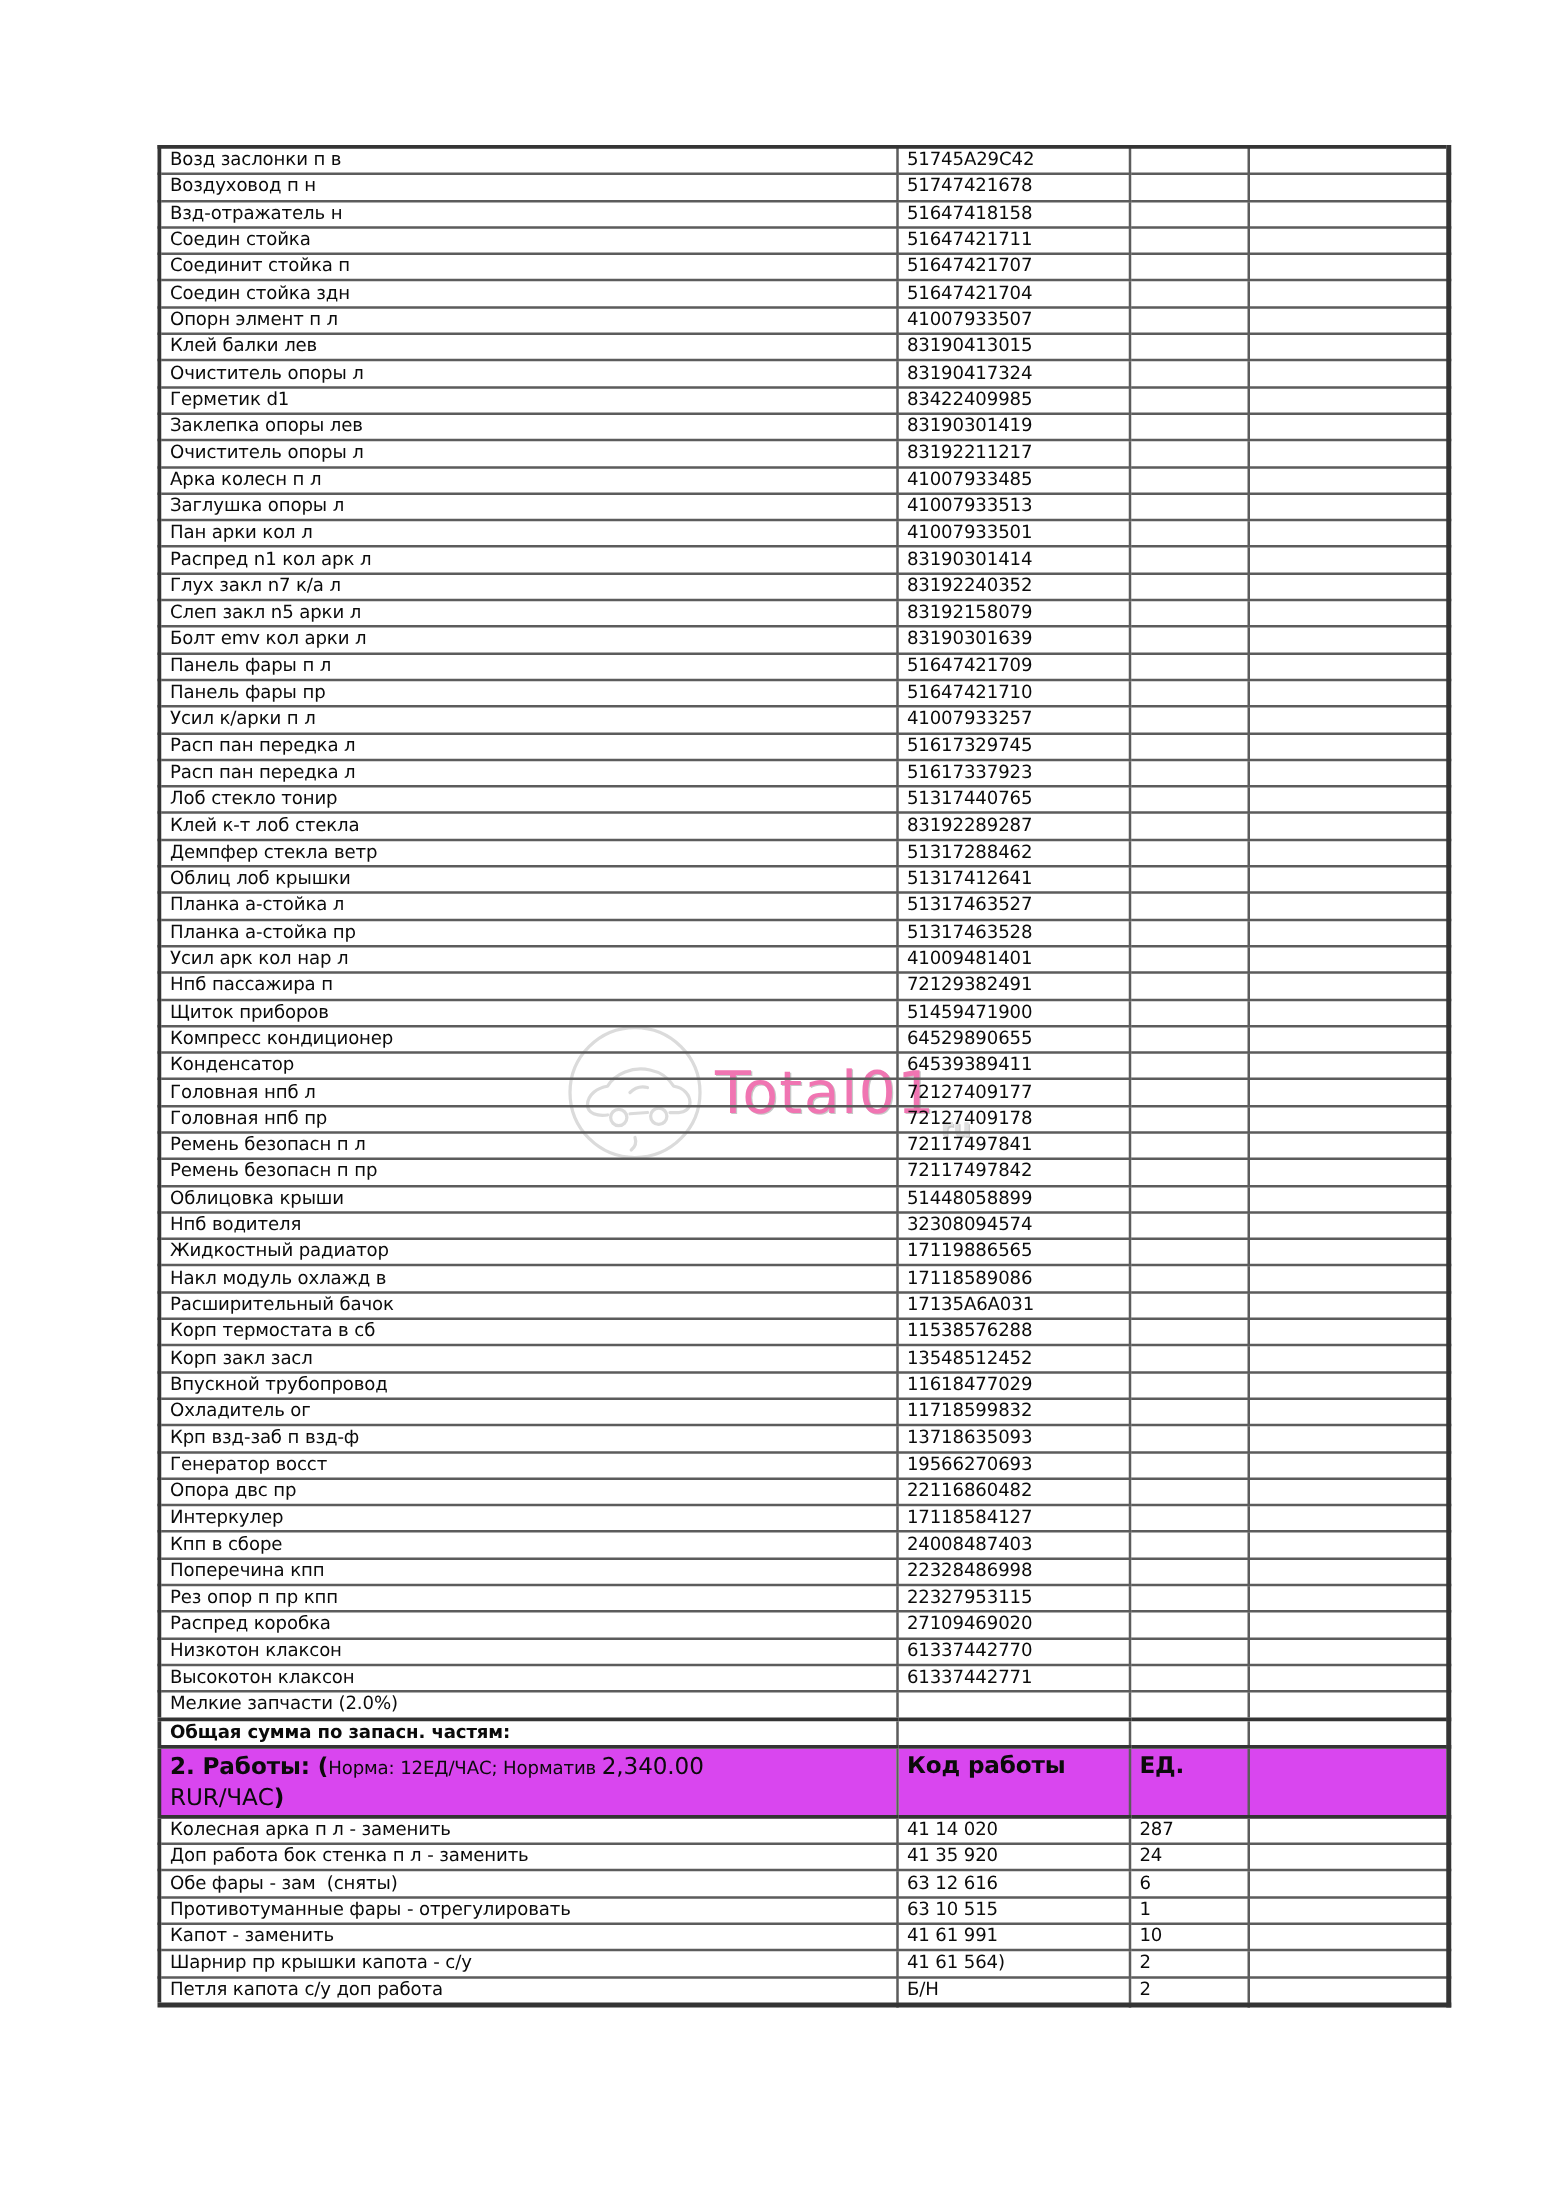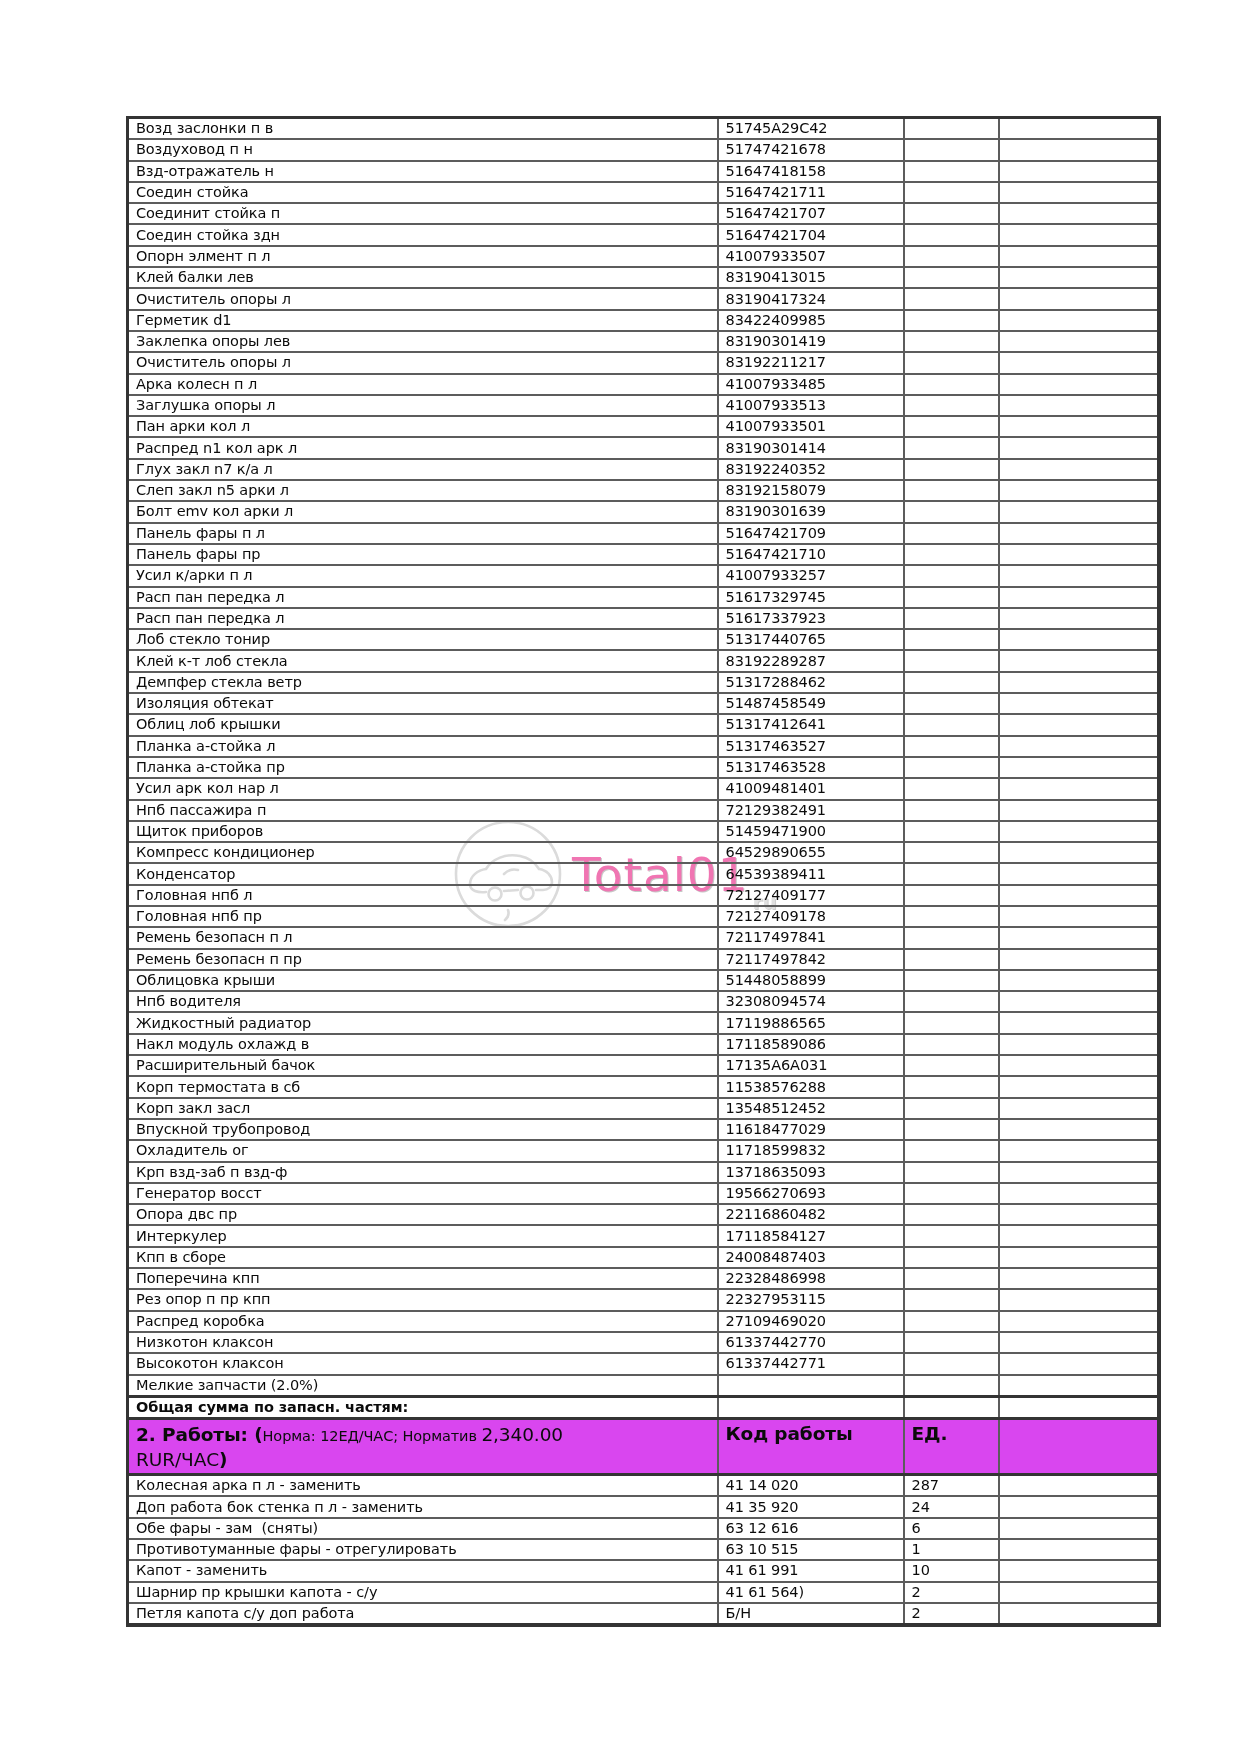--- a/index.html
+++ b/index.html
@@ -229,26 +229,20 @@
           <td></td>
           <td></td>
         </tr>
         <tr>
           <td class="c-name">Демпфер стекла ветр</td>
           <td class="c-num">51317288462</td>
           <td></td>
           <td></td>
         </tr>
         <tr>
-          <td class="c-name">Изоляция обтекат</td>
-          <td class="c-num">51487458549</td>
-          <td></td>
-          <td></td>
-        </tr>
-        <tr>
           <td class="c-name">Облиц лоб крышки</td>
           <td class="c-num">51317412641</td>
           <td></td>
           <td></td>
         </tr>
         <tr>
           <td class="c-name">Планка а-стойка л</td>
           <td class="c-num">51317463527</td>
           <td></td>
           <td></td>

